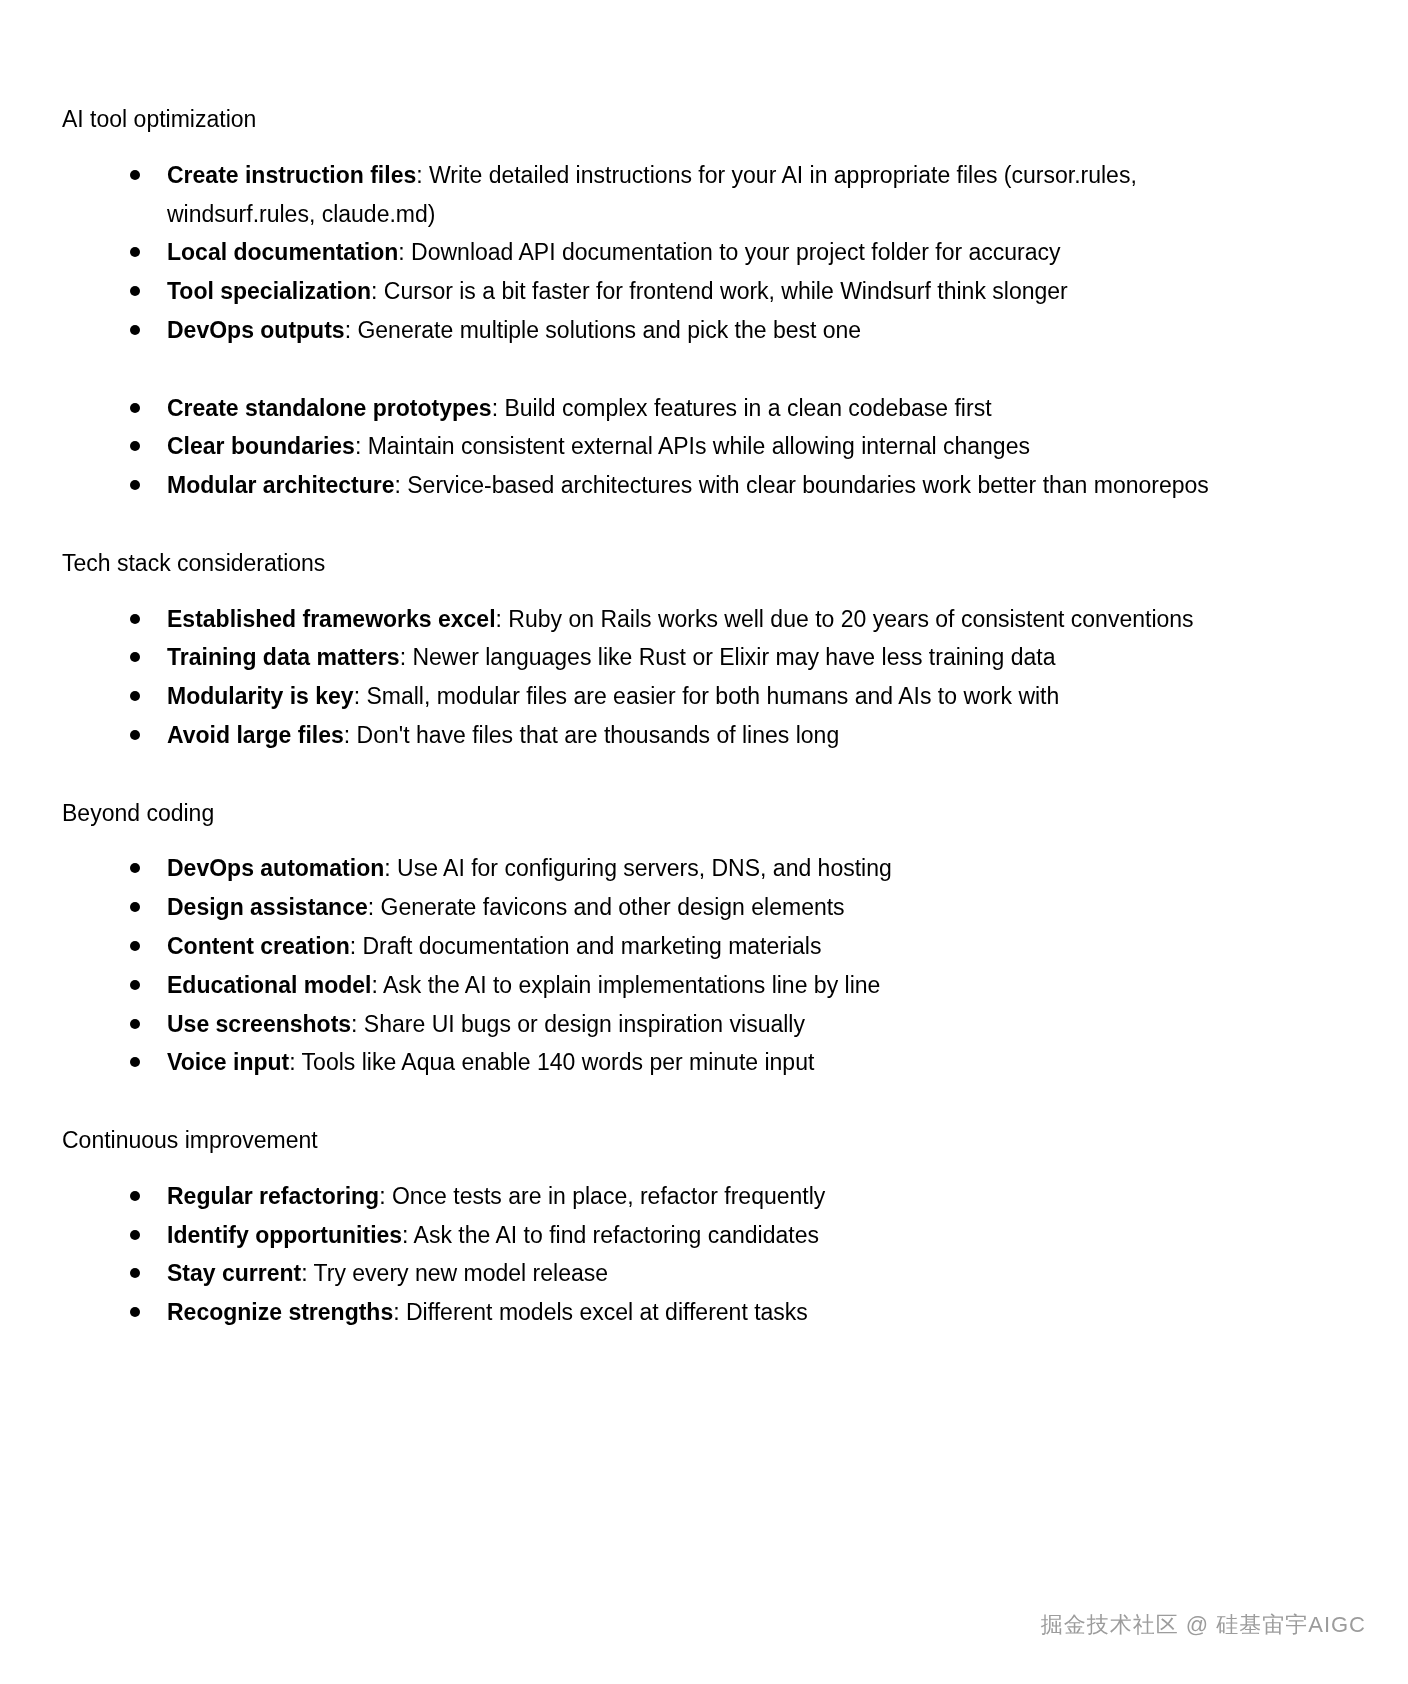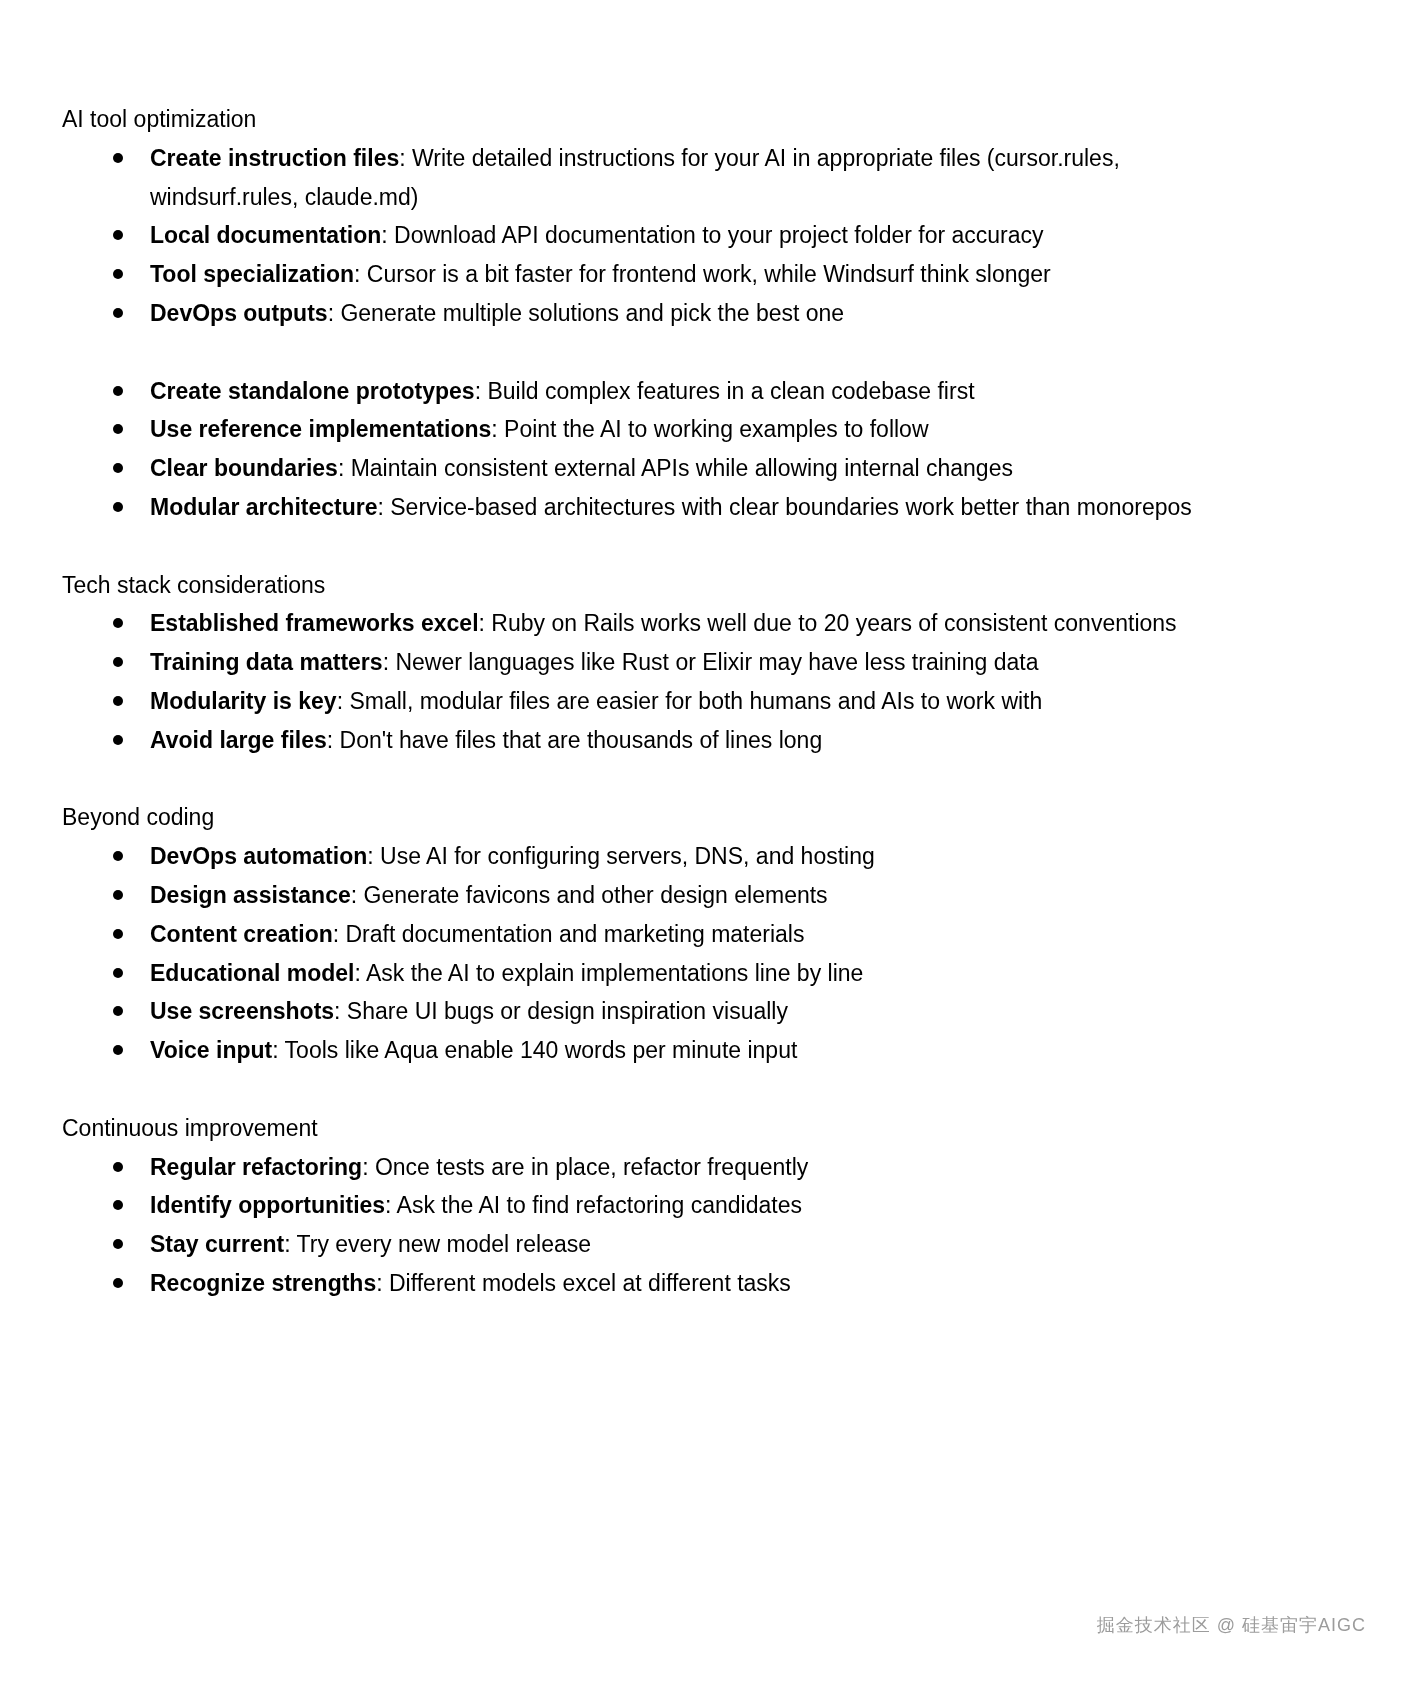--- a/index.html
+++ b/index.html
@@ -28,21 +28,21 @@
   }
   h2.section-heading {
     margin: 0;
     font-size: 23px;
     font-weight: 400;
     line-height: 38.8px;
     color: #000000;
   }
   ul.bullet-list {
     list-style: none;
-    margin: 0;
+    margin: 17px;
     padding: 0 0 0 88px;
     max-width: 1120px;
   }
   li.bullet-item {
     position: relative;
   }
   li.bullet-item::before {
     content: "";
     position: absolute;
     left: -37px;
@@ -55,21 +55,21 @@
   .term {
     font-weight: 700;
   }
   .desc {
     font-weight: 400;
   }
   .watermark {
     position: absolute;
     top: 1610px;
     right: 42px;
-    font-size: 18px;
+    font-size: 22px;
     line-height: 30px;
     color: #9c9c9c;
     text-shadow: 1px 1px 0 #ffffff;
     letter-spacing: 1px;
     white-space: nowrap;
   }
 </style>
 </head>
 <body>
 
@@ -80,21 +80,20 @@
         <ul class="bullet-list">
           <li class="bullet-item"><span class="term">Create instruction files</span><span class="desc">: Write detailed instructions for your AI in appropriate files (cursor.rules, windsurf.rules, claude.md)</span></li>
           <li class="bullet-item"><span class="term">Local documentation</span><span class="desc">: Download API documentation to your project folder for accuracy</span></li>
           <li class="bullet-item"><span class="term">Tool specialization</span><span class="desc">: Cursor is a bit faster for frontend work, while Windsurf think slonger</span></li>
           <li class="bullet-item"><span class="term">DevOps outputs</span><span class="desc">: Generate multiple solutions and pick the best one</span></li>
         </ul>
       </section>
       <section class="doc-section">
         <ul class="bullet-list">
           <li class="bullet-item"><span class="term">Create standalone prototypes</span><span class="desc">: Build complex features in a clean codebase first</span></li>
-          <li class="bullet-item"><span class="term">Use reference implementations</span><span class="desc">: Point the AI to working examples to follow</span></li>
           <li class="bullet-item"><span class="term">Clear boundaries</span><span class="desc">: Maintain consistent external APIs while allowing internal changes</span></li>
           <li class="bullet-item"><span class="term">Modular architecture</span><span class="desc">: Service-based architectures with clear boundaries work better than monorepos</span></li>
         </ul>
       </section>
       <section class="doc-section">
         <h2 class="section-heading">Tech stack considerations</h2>
         <ul class="bullet-list">
           <li class="bullet-item"><span class="term">Established frameworks excel</span><span class="desc">: Ruby on Rails works well due to 20 years of consistent conventions</span></li>
           <li class="bullet-item"><span class="term">Training data matters</span><span class="desc">: Newer languages like Rust or Elixir may have less training data</span></li>
           <li class="bullet-item"><span class="term">Modularity is key</span><span class="desc">: Small, modular files are easier for both humans and AIs to work with</span></li>

